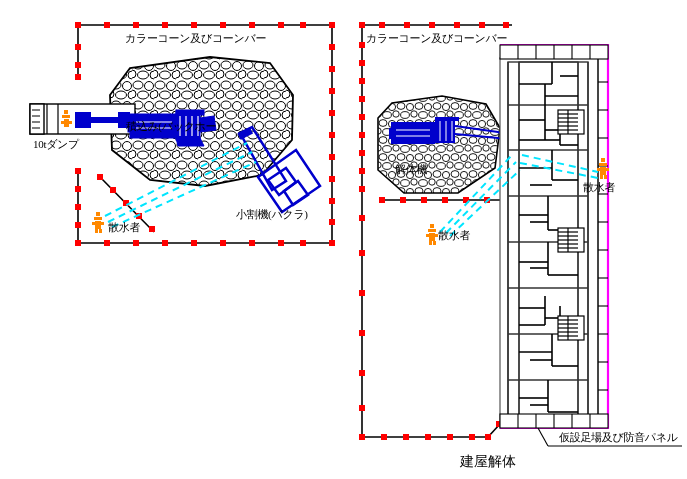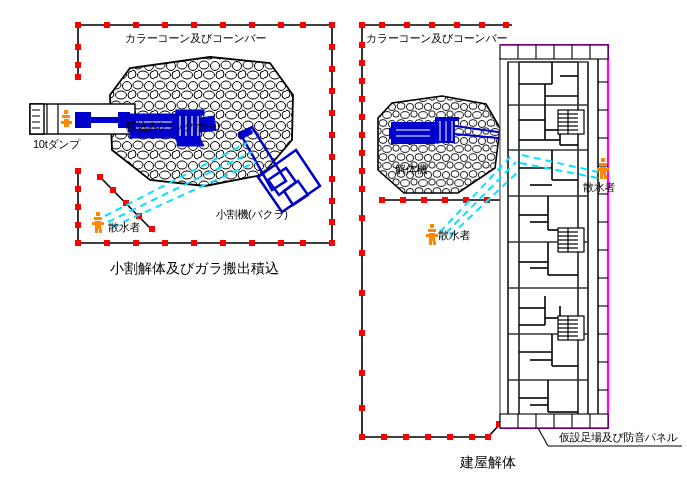--- a/index.html
+++ b/index.html
@@ -23,21 +23,21 @@
   }
   svg#scene {
     position: absolute;
     left: 0; top: 0;
     width: 687px;
     height: 479px;
     display: block;
   }
   .lbl {
     position: absolute;
-    font-family: Liberation Sans, sans-serif;
+    font-family: Liberation Serif, serif;
     font-size: 11px;
     color: #000000;
     white-space: nowrap;
     letter-spacing: -0.3px;
     line-height: 1;
   }
   .lbl-caption {
     font-size: 14px;
     letter-spacing: 0px;
   }
@@ -462,25 +462,24 @@
       </g>
     </g>
   </svg>
 
   <div class="lbl" style="left:125px; top:33px;">カラーコーン及びコーンバー</div>
 
   <div class="lbl" style="left:126px; top:89px;margin-top:32px;">積込み(バックホー)</div>
 
   <div class="lbl" style="left:33px; top:139px;">10tダンプ</div>
 
-  <div class="lbl" style="left:216px; top:209px;text-align:center;">小割機(バクラ)</div>
+  <div class="lbl" style="left:236px; top:209px;text-align:center;">小割機(バクラ)</div>
 
   <div class="lbl" style="left:108px; top:222px;">散水者</div>
 
-  <div class="lbl lbl-caption" style="left:110px; top:261px;">小割解体及びガラ搬出積込</div>
 
   <div class="lbl" style="left:366px; top:33px;">カラーコーン及びコーンバー</div>
 
   <div class="lbl" style="left:395px; top:164px;">解体機</div>
 
   <div class="lbl" style="left:438px; top:230px;">散水者</div>
 
   <div class="lbl" style="left:583px; top:182px;">散水者</div>
 
   <div class="lbl" style="left:551px; top:432px;margin-left:8px;">仮設足場及び防音パネル</div>

